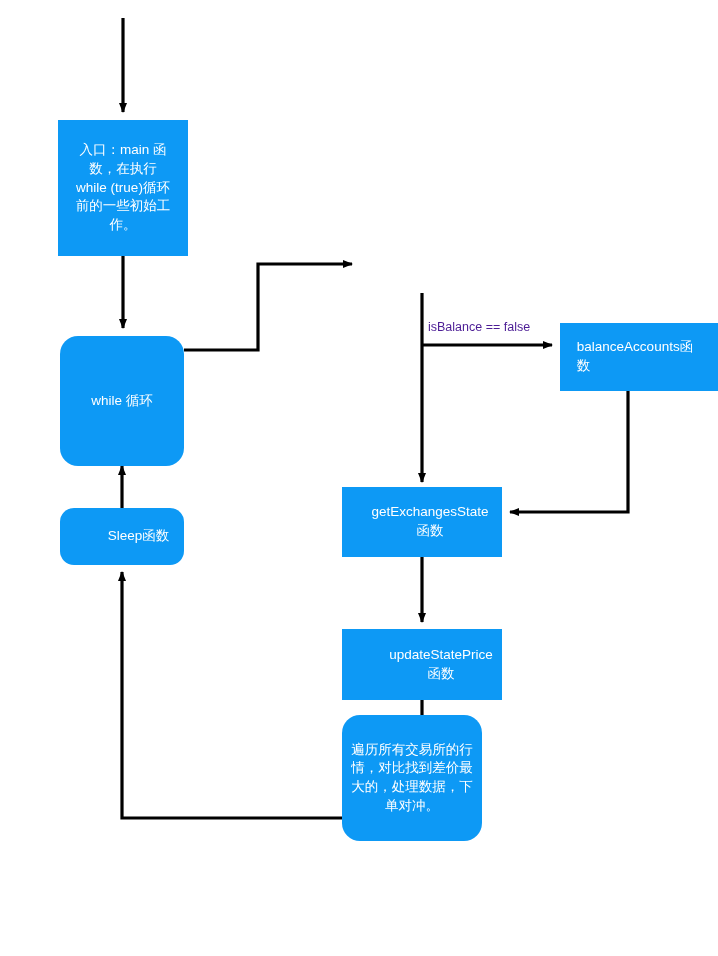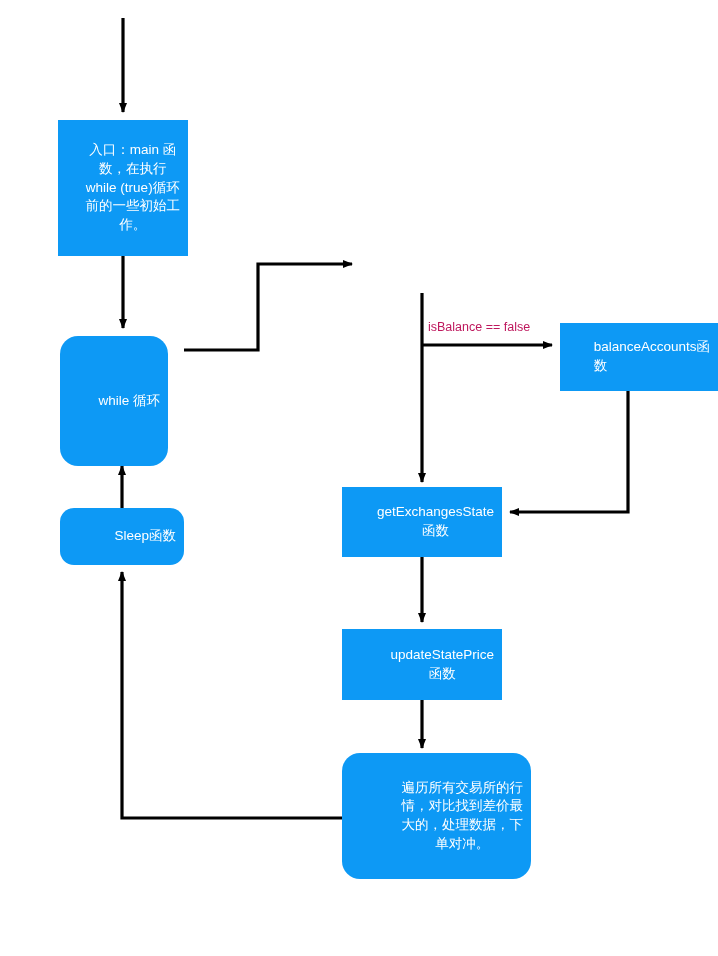--- a/index.html
+++ b/index.html
@@ -23,39 +23,39 @@
     height: 956px;
     pointer-events: none;
   }
   .node {
     position: absolute;
     box-sizing: border-box;
     background: #0D99F5;
     color: #ffffff;
     display: flex;
     align-items: center;
-    justify-content: flex-end;
+    justify-content: center;
     text-align: center;
     line-height: 1.38;
     font-size: 13.5px;
     padding: 4px 8px;
     white-space: pre-line;
     z-index: 2;
   }
   .node.rounded { border-radius: 14px; padding-left: 41px; }
   .node.rounded-lg { border-radius: 18px; }
   .node.align-left {
-    justify-content: flex-end;
+    justify-content: center;
     text-align: left;
     padding-left: 0;
   }
   .edge-label {
     position: absolute;
     font-size: 12.5px;
-    color: #be185d;
+    color: #4c1d95;
     background: transparent;
     white-space: nowrap;
     z-index: 3;
   }
   .node-text { display: block; }
 </style>
 </head>
 <body>
 
 <div id="canvas">
@@ -109,21 +109,21 @@
   </svg>
 
   <div class="node" style="left:58px; top:120px; width:130px; height:136px;">
     <span class="node-text">入口：main 函
 数，在执行
 while (true)循环
 前的一些初始工
 作。</span>
   </div>
 
-  <div class="node rounded-lg" style="left:60px; top:336px; width:108px; height:130px;">
+  <div class="node rounded-lg" style="left:60px; top:336px; width:124px; height:130px;">
     <span class="node-text">while 循环</span>
   </div>
 
   <div class="node rounded" style="left:60px; top:508px; width:124px; height:57px;">
     <span class="node-text">Sleep函数</span>
   </div>
 
 
   <div class="node align-left" style="left:560px; top:323px; width:158px; height:68px;">
     <span class="node-text">balanceAccounts函
@@ -133,21 +133,21 @@
   <div class="node" style="left:342px; top:487px; width:160px; height:70px;padding-left:24px;">
     <span class="node-text">getExchangesState
 函数</span>
   </div>
 
   <div class="node" style="left:342px; top:629px; width:160px; height:71px;padding-left:46px;">
     <span class="node-text">updateStatePrice
 函数</span>
   </div>
 
-  <div class="node rounded-lg" style="left:342px; top:753px; width:189px; height:126px;">
+  <div class="node rounded-lg" style="left:342px; top:715px; width:140px; height:126px;">
     <span class="node-text">遍历所有交易所的行
 情，对比找到差价最
 大的，处理数据，下
 单对冲。</span>
   </div>
 
   <div class="edge-label" style="left:428px; top:320px;">isBalance == false</div>
 
 </div>
 

